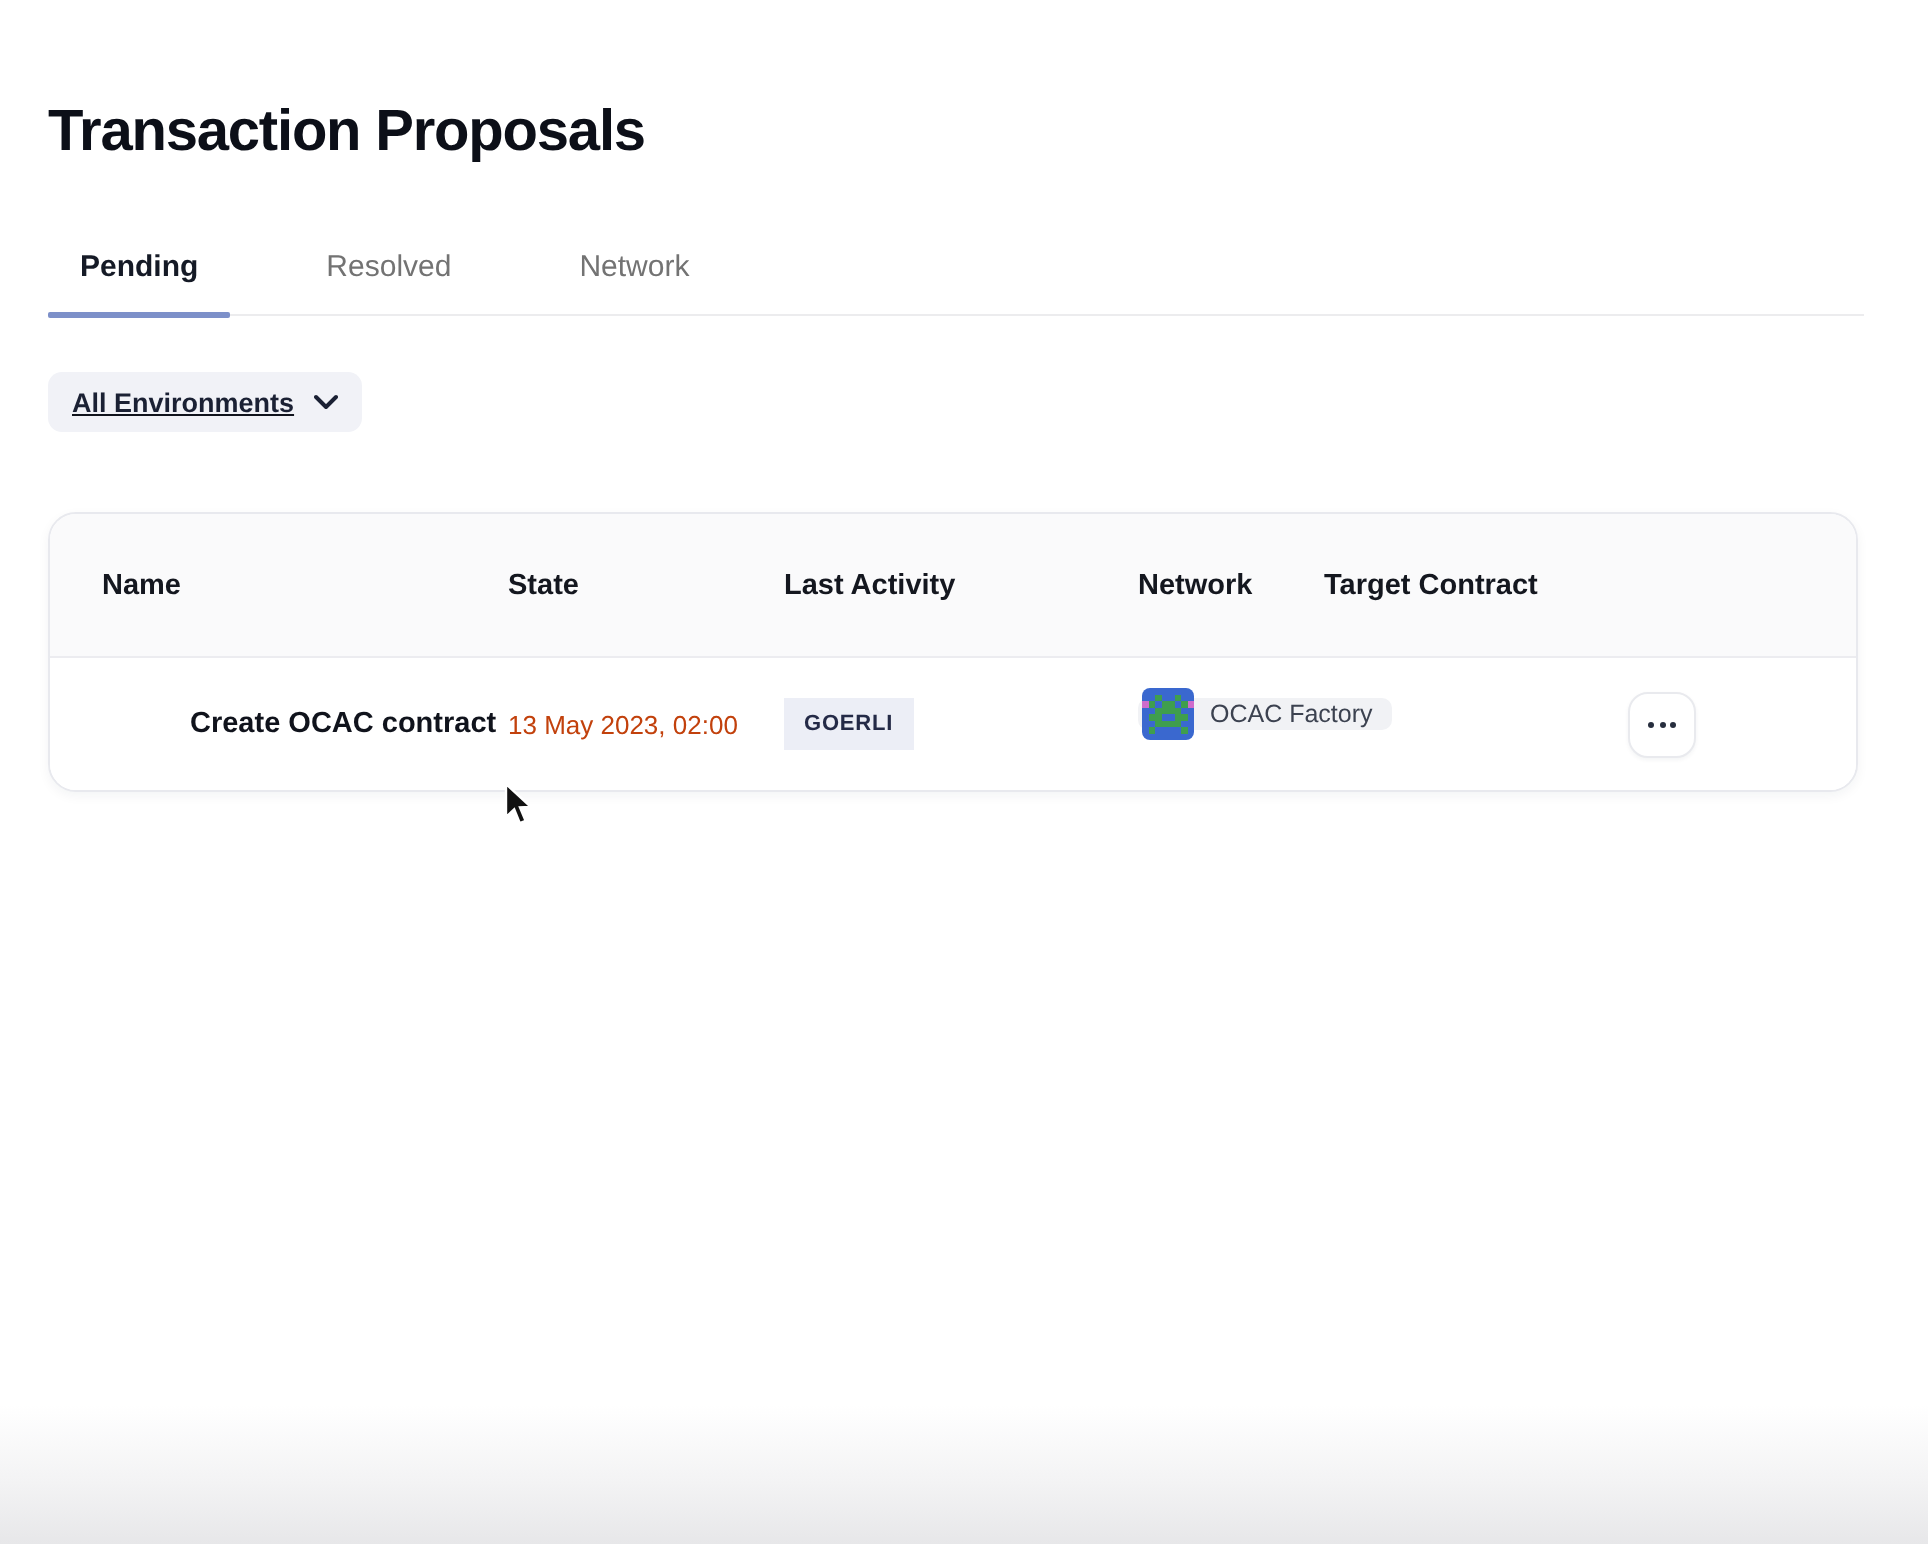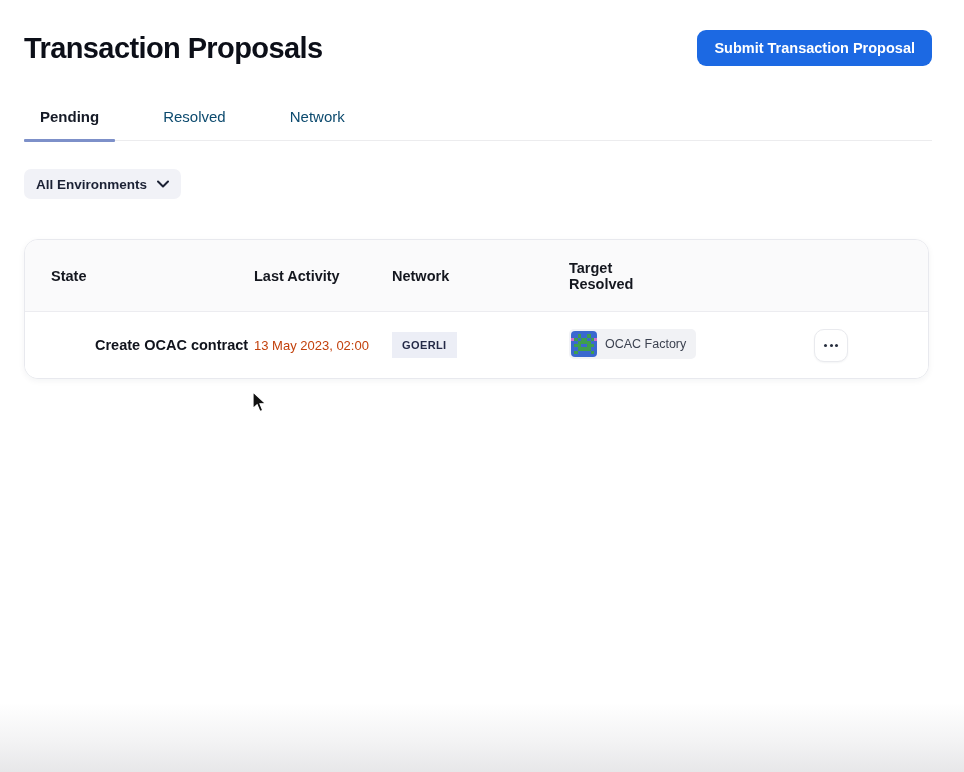--- a/index.html
+++ b/index.html
@@ -8,21 +8,21 @@
     font-family: "Liberation Sans", sans-serif;
     background: linear-gradient(180deg, #ffffff 0%, #ffffff 91%, #f3f3f4 96%, #e7e7e9 100%);
     color: #10131c;
     position: relative;
     overflow: hidden;
   }
   .page { padding: 0 32px 0 24px; }
 
   
   .header-row {
-    margin-top: 30px;
+    margin-top: 50px;
     display: flex;
     align-items: center;
     justify-content: space-between;
   }
   .page-title {
     font-size: 29px;
     font-weight: 700;
     letter-spacing: -0.6px;
     color: #0c0f18;
   }
@@ -42,21 +42,21 @@
   
   .tabs {
     margin-top: 30px;
     display: flex;
     border-bottom: 1px solid #ececee;
     width: 908px;
   }
   .tab {
     padding: 12px 16px 15px 16px;
     font-size: 15px;
-    color: #0c4a6e;
+    color: #737373;
     position: relative;
     cursor: pointer;
     margin-right: 32px;
   }
   .tab.active { font-weight: 700; color: #151a26; }
   .tab.active::after {
     content: "";
     position: absolute;
     left: 0; right: 0; bottom: -2px;
     height: 3px;
@@ -76,21 +76,21 @@
   .search-input {
     border: none;
     outline: none;
     font-family: "Liberation Sans", sans-serif;
     font-size: 15px;
     color: #252b3d;
     width: 420px;
     background: transparent;
   }
   .search-input::placeholder { color: #9ba3b5; }
-  .filters { display: flex; gap: 6px; }
+  .filters { display: flex; gap: 6px; text-decoration: underline; }
   .filter-btn {
     display: flex;
     align-items: center;
     gap: 10px;
     background: #f1f2f7;
     border: none;
     border-radius: 7px;
     height: 30px;
     padding: 0 12px;
     font-family: "Liberation Sans", sans-serif;
@@ -155,21 +155,21 @@
     padding: 7px 10px;
     border-radius: 0;
   }
   .contract-chip {
     display: inline-flex;
     align-items: center;
     gap: 8px;
     background: #f1f2f5;
     border-radius: 5px;
     padding: 2px 10px 2px 2px;
-    height: 30px;
+    height: 16px;
   }
   .contract-avatar {
     width: 26px; height: 26px;
     border-radius: 4px;
     overflow: hidden;
     display: inline-flex;
   }
   .contract-label { font-size: 12.5px; color: #3c4250; white-space: nowrap; }
   .cell-actions { display: flex; justify-content: flex-end; }
   .more-btn {
@@ -195,21 +195,20 @@
     z-index: 10;
   }
 </style>
 </head>
 <body>
 
 <div class="page">
 
   <div class="header-row">
     <h1 class="page-title">Transaction Proposals</h1>
-    <button class="submit-btn">Submit Transaction Proposal</button>
   </div>
 
   <div class="tabs">
     <div class="tab active">Pending</div>
     <div class="tab">Resolved</div>
     <div class="tab">Network</div>
   </div>
 
   <div class="search-row">
     <div class="filters">
@@ -219,24 +218,25 @@
           <svg width="12" height="8" viewBox="0 0 12 8" fill="none">
             <path d="M1 1.5 L6 6.5 L11 1.5" stroke="#1b2134" stroke-width="2" stroke-linecap="round" stroke-linejoin="round"></path>
           </svg>
         </span>
       </button>
     </div>
   </div>
 
   <div class="card">
     <div class="thead">
+      <div class="th">Name</div>
       <div class="th">State</div>
       <div class="th">Last Activity</div>
       <div class="th">Network</div>
-      <div class="th">Target Resolved</div>
+      <div class="th">Target Contract</div>
       <div class="th"></div>
     </div>
 
     <div class="trow">
       <div class="cell-name">Create OCAC contract</div>
       <div class="cell-date">13 May 2023, 02:00</div>
       <div>
         <span class="badge-network">GOERLI</span>
       </div>
       <div>

